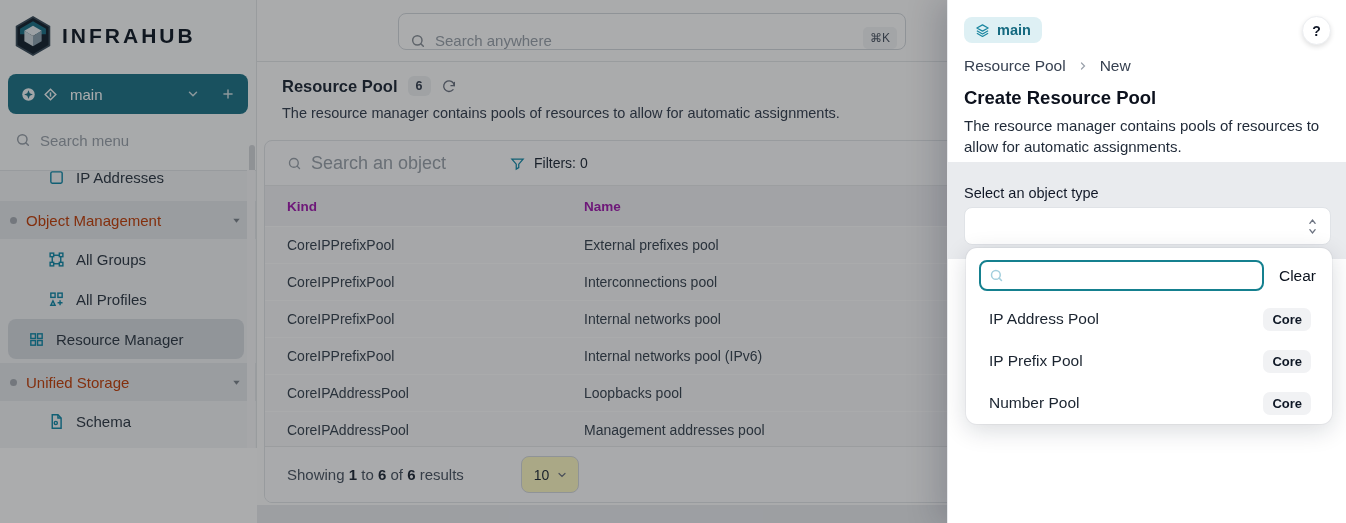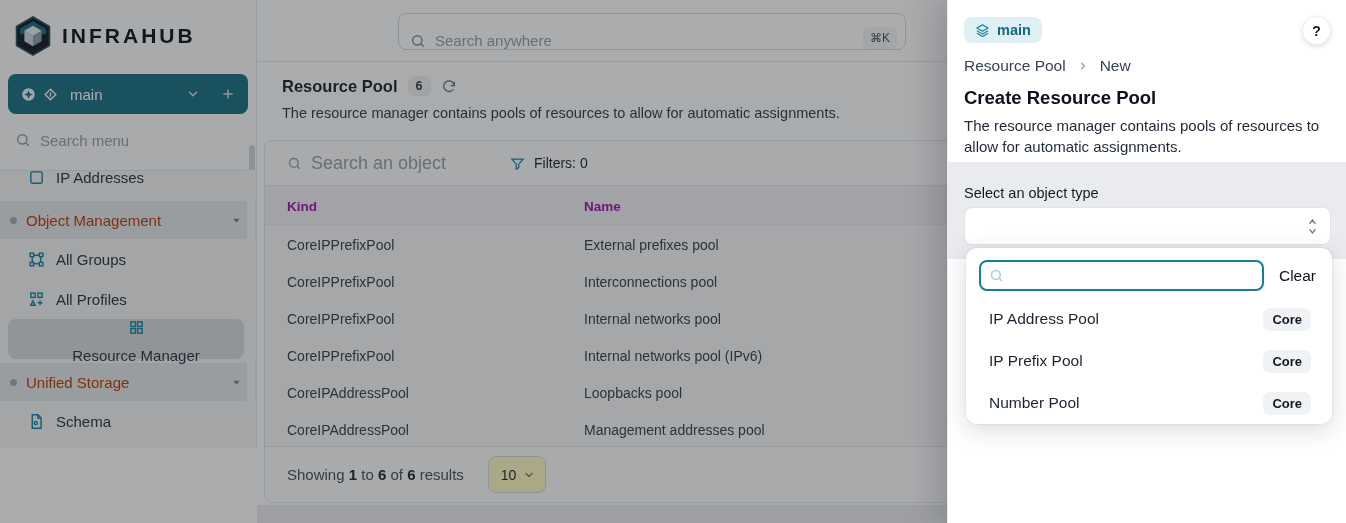--- a/index.html
+++ b/index.html
@@ -12,24 +12,24 @@
   .logo-row { display:flex; align-items:center; gap:10px; padding:9px 12px 0 14px; height:62px; }
   .logo-text { font-size:21px; font-weight:800; letter-spacing:3px; color:#111b27; }
   .branch-btn { margin:12px 8px 0 8px; height:40px; background:var(--brand-dark,#1f7488); border:none; border-radius:8px; display:flex; align-items:center; padding:0 13px; gap:7px; color:#f2f6f7; width:240px; cursor:pointer; }
   .branch-btn .b-label { font-size:15px; margin-left:5px; color:#fff; }
   .branch-btn .spacer { flex:1; }
   .branch-btn svg { flex:none; }
   .sb-search { display:flex; align-items:center; gap:9px; margin:14px 14px 0 15px; height:24px; color:#98a0a9; }
   .sb-search input { border:none; outline:none; background:transparent; font-size:15px; color:#374151; width:180px; font-family:inherit; }
   .sb-search input::placeholder { color:#9aa2ab; }
   .nav { position:absolute; top:170px; left:0; right:0; bottom:0; background:#f3f4f6; border-top:1px solid #e2e5e8; overflow:hidden; }
-  .nav-item { height:40px; display:flex; align-items:center; gap:11px; padding-left:28px; font-size:15px; color:#2f3a46; cursor:pointer; }
+  .nav-item { height:40px; display:flex; align-items:center; gap:11px; padding-left:28px; font-size:15px; color:#2f3a46; cursor:pointer;margin-left:20px; }
   .nav-item svg { color:var(--accent,#1289a8); flex:none; }
   .nav-item.partial { margin-top:-14px; }
-  .nav-item.active { background:#d8dce1; border-radius:8px; margin-left:8px; margin-right:12px; padding-left:20px;flex-direction:column; }
+  .nav-item.active { background:#d8dce1; border-radius:8px; margin-left:8px; margin-right:12px; padding-left:20px; }
   .nav-section { height:38px; margin-top:4px; background:#e5e8ec; display:flex; align-items:center; gap:9px; padding:0 14px 0 10px; font-size:15px; font-weight:500; color:#c2410c; cursor:pointer; }
   .nav-section .bullet { width:7px; height:7px; border-radius:50%; background:#a9aeb5; flex:none; }
   .nav-section .tri { margin-left:auto; color:#7d848d; }
   .nav-scroll-track { position:absolute; top:170px; right:1px; bottom:0; width:8px; background:#f7f8f9; z-index:5; }
   .nav-scroll-thumb { position:absolute; top:145px; right:1px; width:6px; height:62px; border-radius:3px; background:#d4d7db; }
 
   
   .main { position:absolute; left:257px; top:0; width:1089px; height:523px; background:#fdfdfe; z-index:5; }
   .topbar { position:relative; height:62px; border-bottom:1px solid #e4e6e9; }
   .search-any { position:absolute; left:141px; top:13px; width:508px; height:37px; border:1px solid #d5d9de; border-radius:8px; background:#fff; display:flex; align-items:flex-end; gap:9px; padding:0 8px 0 11px; }
@@ -47,21 +47,21 @@
   .obj-search { display:flex; align-items:center; gap:9px; color:#9aa2ab; width:196px; }
   .obj-search input { border:none; outline:none; background:transparent; font-size:18px; color:#374151; width:150px; font-family:inherit; }
   .obj-search input::placeholder { color:#9aa2ab; }
   .filters { display:flex; align-items:center; gap:9px; margin-left:27px; cursor:pointer; background:none; border:none; font-family:inherit; }
   .filters svg { color:var(--accent,#1289a8); }
   .filters span { font-size:14px; color:#1f2937; }
   .thead { height:40px; background:#f1f2f4; display:flex; align-items:center; font-size:13.5px; font-weight:700; color:#a21caf; }
   .cell1 { width:319px; padding-left:22px; flex:none; }
   .cell2 { flex:1; }
   .trow { height:37px; display:flex; align-items:center; font-size:14px; color:#3a4552; background:#f7f8f9; border-top:1px solid #fdfdfe; cursor:pointer; }
-  .tfoot { position:absolute; left:0; right:0; bottom:0; height:56px; background:#fcfcfd; border-top:1px solid #e6e8ea; display:flex; align-items:center; padding:0 22px; }
+  .tfoot { position:absolute; left:0; right:0; bottom:0; height:56px; background:#fcfcfd; border-top:1px solid #e6e8ea; display:flex; align-items:center; padding:0 22px;gap:33px; }
   .showing { font-size:15px; color:#4b5563; }
   .showing b { color:#1f2937; font-weight:700; }
   .psize { margin-left:24px; width:58px; height:37px; border:1px solid #d5d9de; border-radius:8px; background:#fef9c3; display:flex; align-items:center; justify-content:space-between; padding:0 10px 0 12px; font-size:14px; color:#1f2937; cursor:pointer; }
   .psize svg { color:#6b7280; }
   .bottom-strip { position:absolute; left:0; right:0; bottom:0; height:18px; background:#eaecef; }
 
   
   .backdrop { position:absolute; left:0; top:0; width:947px; height:523px; background:var(--overlay,rgba(13,16,20,0.35)); z-index:40; }
 
   

